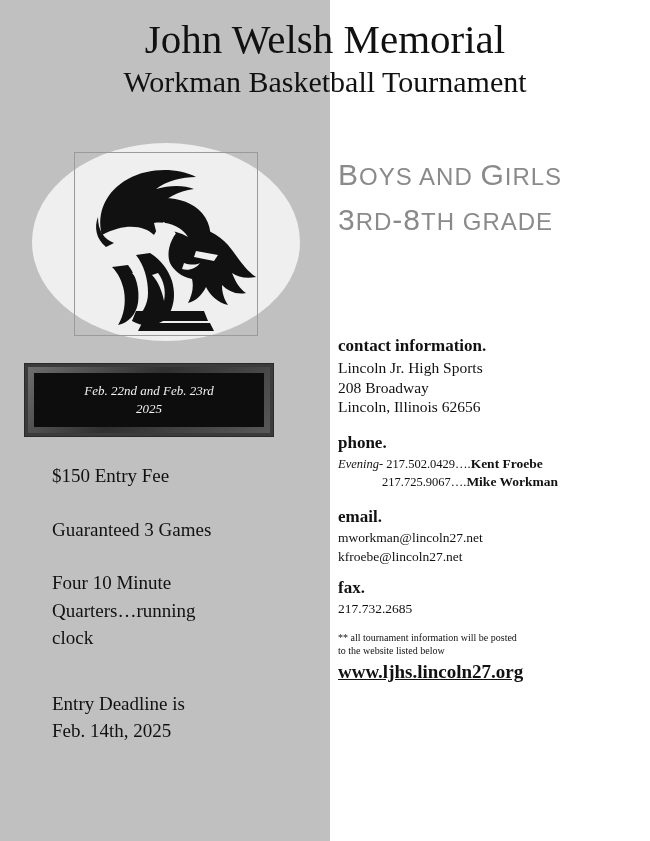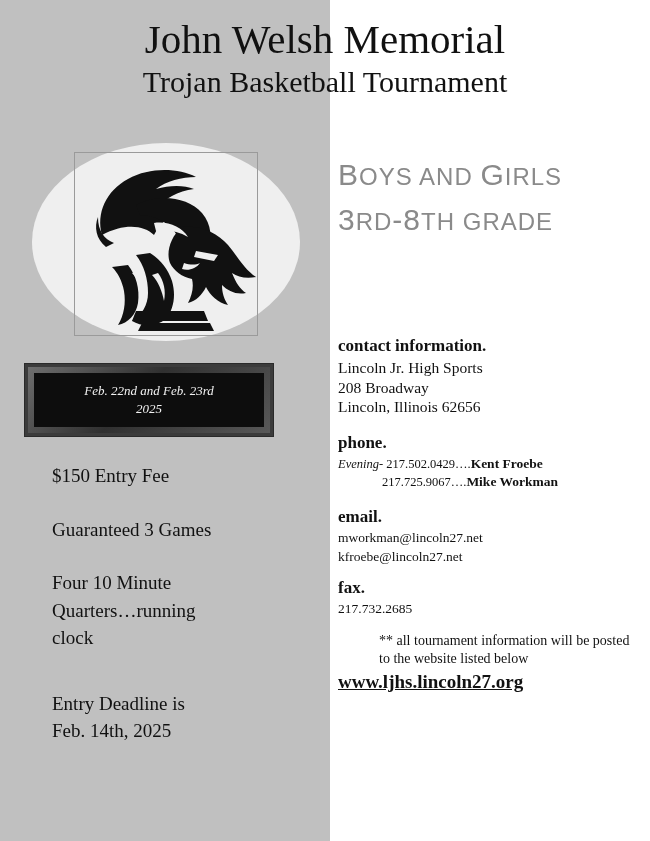--- a/index.html
+++ b/index.html
@@ -197,43 +197,42 @@
   }
   .email-line {
     font-size: 13.5px;
     line-height: 1.35;
   }
   .fax-line {
     font-size: 13.5px;
     line-height: 1.35;
   }
   .note {
-    font-size: 14px;
+    font-size: 10px;
     line-height: 1.28;
     margin-top: 2px;
-    margin-left: 41px;
   }
   .website {
     font-size: 19px;
     font-weight: bold;
     text-decoration: underline;
     margin-top: 3px;
     display: inline-block;
   }
 </style>
 </head>
 <body>
 
 <div class="page">
 
   <div class="left-panel"></div>
 
   <div class="title-block">
     <div class="title-main">John Welsh Memorial</div>
-    <div class="title-sub">Trojan Basketball Tournament</div>
+    <div class="title-sub">Workman Basketball Tournament</div>
   </div>
 
   <div class="logo-wrap">
     <div class="logo-ellipse"></div>
     <div class="logo-square"></div>
     <svg class="logo-svg" width="268" height="198" viewBox="0 0 268 198">
       <g fill="#111111">
 
         <path d="M70 92 C64 70 74 48 96 36 C118 24 146 25 164 34 C150 34 134 38 124 46 C138 42 152 42 162 46 C146 48 132 56 124 66 C136 62 148 62 156 66 C140 70 128 80 122 92 C112 82 92 80 70 92 Z"></path>
         <path d="M74 104 C64 96 62 84 66 74 C66 88 72 96 82 100 Z"></path>

